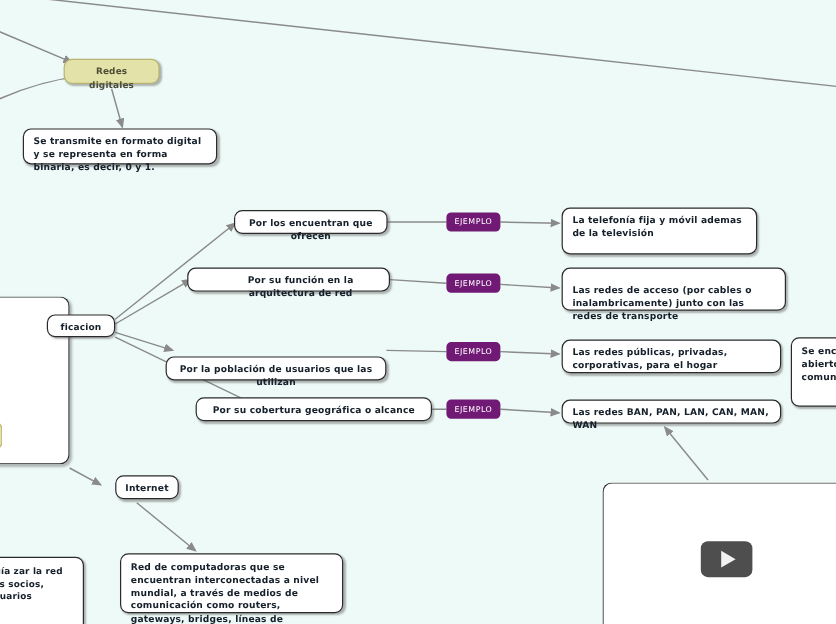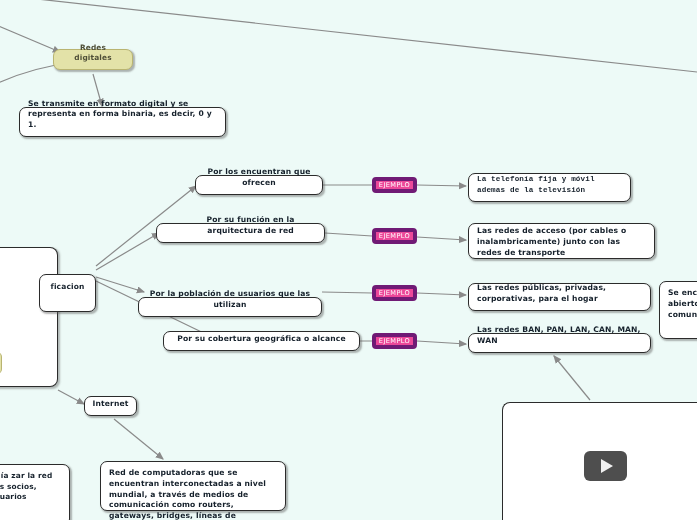--- a/index.html
+++ b/index.html
@@ -34,37 +34,37 @@
     border-radius: 7px;
     background: #ffffff;
     color: #15202b;
     font-weight: bold;
     font-size: 7.6px;
     line-height: 1.42;
     letter-spacing: 0.15px;
     padding: 5px 8px;
     box-shadow: 1.5px 1.5px 1.6px rgba(90,90,90,0.45);
     display: flex;
-    align-items: flex-end;
+    align-items: flex-start;
   }
   .node.center {
     justify-content: center;
     text-align: center;
   }
   .node-yellow {
     background: #e3e2a8;
     border: 1.3px solid #b9b471;
     color: #4e4e37;
     font-size: 7.4px;
   }
   .badge {
     position: absolute;
     box-sizing: border-box;
-    background: #ec4899;
-    border: 4px solid #701a75;
+    background: #701a75;
+    border: 6px solid #701a75;
     border-radius: 4px;
     color: #ffffff;
     font-size: 6.6px;
     font-weight: normal;
     letter-spacing: 0.4px;
     display: flex;
     align-items: center;
     justify-content: center;
   }
   .panel {
@@ -167,25 +167,25 @@
   <div class="clip-yellow" style="left:-8px; top:352px; width:10px; height:22px;"></div>
 
   <div class="node" style="left:-64px; top:464px; width:134px; height:62px; font-size:7.4px; align-items:flex-start; padding-top:6px;">
     <span>a la tecnología zar la red presa con sus socios, ivada que usuarios</span>
   </div>
 
   <div class="node node-yellow center" style="left:53px; top:49px; width:80px; height:21px;">
     <span>Redes digitales</span>
   </div>
 
-  <div class="node" style="left:19px; top:107px; width:207px; height:30px;">
+  <div class="node" style="left:19px; top:107px; width:162px; height:30px;">
     <span>Se transmite en formato digital y se representa en forma binaria, es decir, 0 y 1.</span>
   </div>
 
-  <div class="node center" style="left:39px; top:262px; width:57px; height:19px; font-size:7.5px; padding:18px 4px;margin-top:12px;">
+  <div class="node center" style="left:39px; top:262px; width:57px; height:19px; font-size:7.5px; padding:5px 4px;">
     <span>ficacion</span>
   </div>
 
   <div class="node center" style="left:195px; top:175px; width:128px; height:20px;">
     <span>Por los encuentran que ofrecen</span>
   </div>
 
   <div class="node center" style="left:156px; top:223px; width:169px; height:20px;padding-left:28px;">
     <span>Por su función en la arquitectura de red</span>
   </div>
@@ -204,41 +204,41 @@
   <div class="badge" style="left:372px; top:228px; width:45px; height:16px;">
     <span>EJEMPLO</span>
   </div>
   <div class="badge" style="left:372px; top:285px; width:45px; height:16px;">
     <span>EJEMPLO</span>
   </div>
   <div class="badge" style="left:372px; top:333px; width:45px; height:16px;">
     <span>EJEMPLO</span>
   </div>
 
-  <div class="node" style="left:468px; top:173px; width:163px; height:29px;font-family:Liberation Mono, monospace;">
+  <div class="node" style="left:468px; top:173px; width:163px; height:39px;">
     <span>La telefonía fija y móvil ademas de la televisión</span>
   </div>
 
-  <div class="node" style="left:468px; top:223px; width:187px; height:36px; align-items:flex-start; padding-top:2px;">
+  <div class="node" style="left:468px; top:223px; width:187px; height:36px; align-items:flex-start; padding-top:13px;">
     <span>Las redes de acceso (por cables o inalambricamente) junto con las redes de transporte</span>
   </div>
 
   <div class="node" style="left:468px; top:283px; width:183px; height:28px;">
     <span>Las redes públicas, privadas, corporativas, para el hogar</span>
   </div>
 
   <div class="node" style="left:468px; top:333px; width:183px; height:20px;">
     <span>Las redes BAN, PAN, LAN, CAN, MAN, WAN</span>
   </div>
 
   <div class="node" style="left:659px; top:281px; width:110px; height:58px; align-items:flex-start; padding-top:6px; border-radius:7px 0 0 7px;">
     <span>Se encar conexión abiertos sistemas comunic sistemas</span>
   </div>
 
-  <div class="node center" style="left:84px; top:396px; width:53px; height:20px;">
+  <div class="node center" style="left:96px; top:396px; width:53px; height:20px;">
     <span>Internet</span>
   </div>
 
   <div class="node" style="left:100px; top:461px; width:186px; height:50px; align-items:flex-start; padding-top:6px;">
     <span>Red de computadoras que se encuentran interconectadas a nivel mundial, a través de medios de comunicación como routers, gateways, bridges, líneas de comunicación telefónicas digitales y vía satélite.</span>
   </div>
 
   <div class="video-panel" style="left:502px; top:402px; width:205px; height:126px;">
     <div class="play-btn">
       <div class="play-tri"></div>

